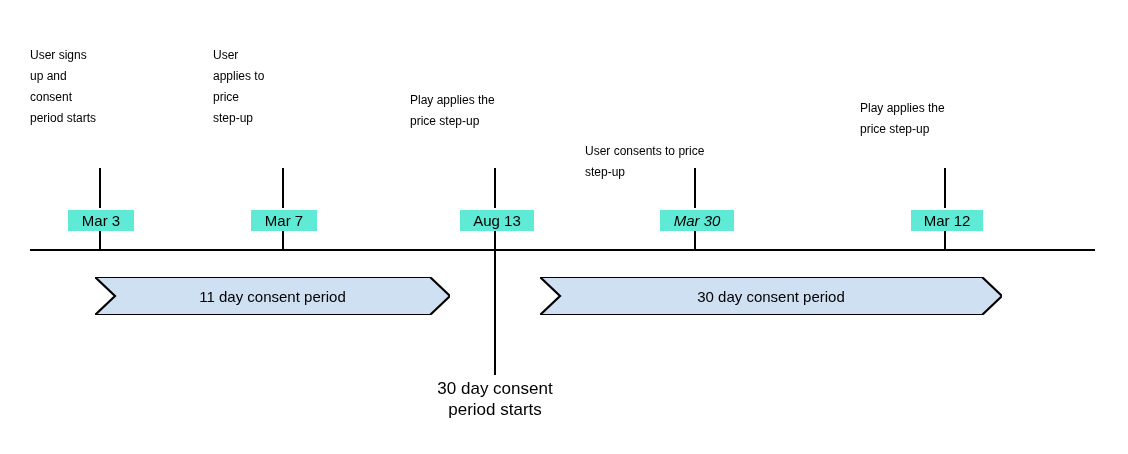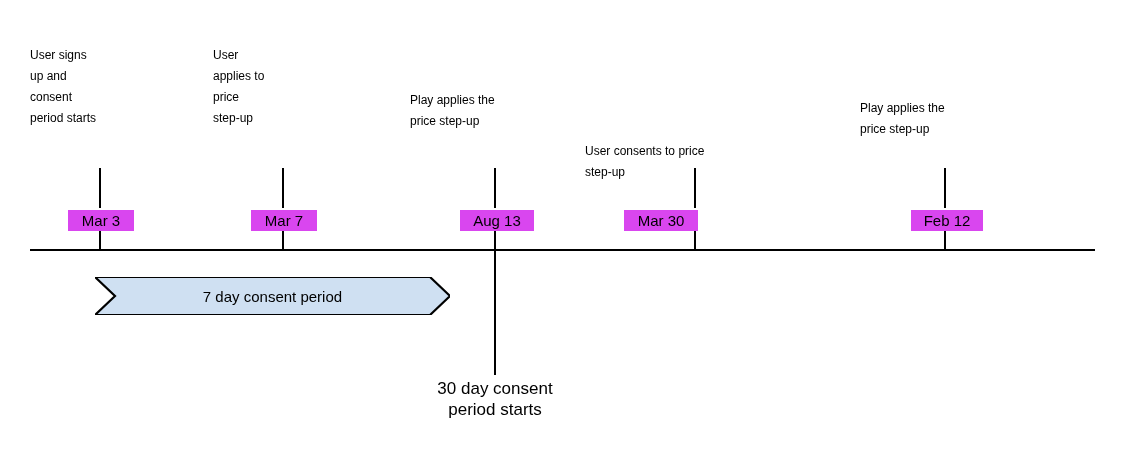--- a/index.html
+++ b/index.html
@@ -40,21 +40,21 @@
     text-align: left;
     font-size: 12px;
     line-height: 21px;
     color: #000000;
     white-space: pre-line;
   }
 
   
   .date-chip {
     position: absolute;
-    background: #d946ef;
+    background: #5eead4;
     color: #000000;
     font-size: 15px;
     line-height: 19px;
     padding: 1px 3px;
     text-align: center;
     white-space: nowrap;
   }
 
   
   .band {
@@ -109,36 +109,42 @@
 
   <div class="leader" style="left:99px; top:168px; height:40px;"></div>
   <div class="leader" style="left:282px; top:168px; height:40px;"></div>
   <div class="leader" style="left:494px; top:168px; height:40px;"></div>
   <div class="leader" style="left:694px; top:168px; height:40px;"></div>
   <div class="leader" style="left:944px; top:168px; height:40px;"></div>
 
   <div class="date-chip" style="left:68px; top:210px; width:60px;">Mar 3</div>
   <div class="date-chip" style="left:251px; top:210px; width:60px;text-align:center;">Mar 7</div>
   <div class="date-chip" style="left:460px; top:210px; width:68px;">Aug 13</div>
-  <div class="date-chip" style="left:624px; top:210px; width:68px;">Mar 30</div>
-  <div class="date-chip" style="left:911px; top:210px; width:66px;">Feb 12</div>
+  <div class="date-chip" style="left:660px; top:210px; width:68px;font-style:italic;">Mar 30</div>
+  <div class="date-chip" style="left:911px; top:210px; width:66px;">Mar 12</div>
 
   <div class="leader" style="left:99px; top:231px; height:20px;"></div>
   <div class="leader" style="left:282px; top:231px; height:20px;"></div>
   <div class="leader" style="left:694px; top:231px; height:20px;"></div>
   <div class="leader" style="left:944px; top:231px; height:20px;"></div>
 
   <div class="axis-line" style="left:30px; top:249px; width:1065px;"></div>
 
   <div class="leader" style="left:494px; top:231px; height:144px;"></div>
 
   <div class="band" style="left:95px; top:277px; width:355px;">
     <svg class="band-shape" viewBox="0 0 355 38" preserveAspectRatio="none">
       <polygon points="0,0 335,0 355,19 335,38 0,38 20,19" fill="#cfe0f2" stroke="#000000" stroke-width="2.2" stroke-linejoin="miter" vector-effect="non-scaling-stroke"></polygon>
     </svg>
-    <span class="band-label">7 day consent period</span>
+    <span class="band-label">11 day consent period</span>
   </div>
 
+  <div class="band" style="left:540px; top:277px; width:462px;">
+    <svg class="band-shape" viewBox="0 0 462 38" preserveAspectRatio="none">
+      <polygon points="0,0 442,0 462,19 442,38 0,38 20,19" fill="#cfe0f2" stroke="#000000" stroke-width="2.2" stroke-linejoin="miter" vector-effect="non-scaling-stroke"></polygon>
+    </svg>
+    <span class="band-label">30 day consent period</span>
+  </div>
 
   <div class="bottom-note" style="left:400px; top:378px; width:190px;">30 day consent
 period starts</div>
 
 </div>
 
 </body></html>

